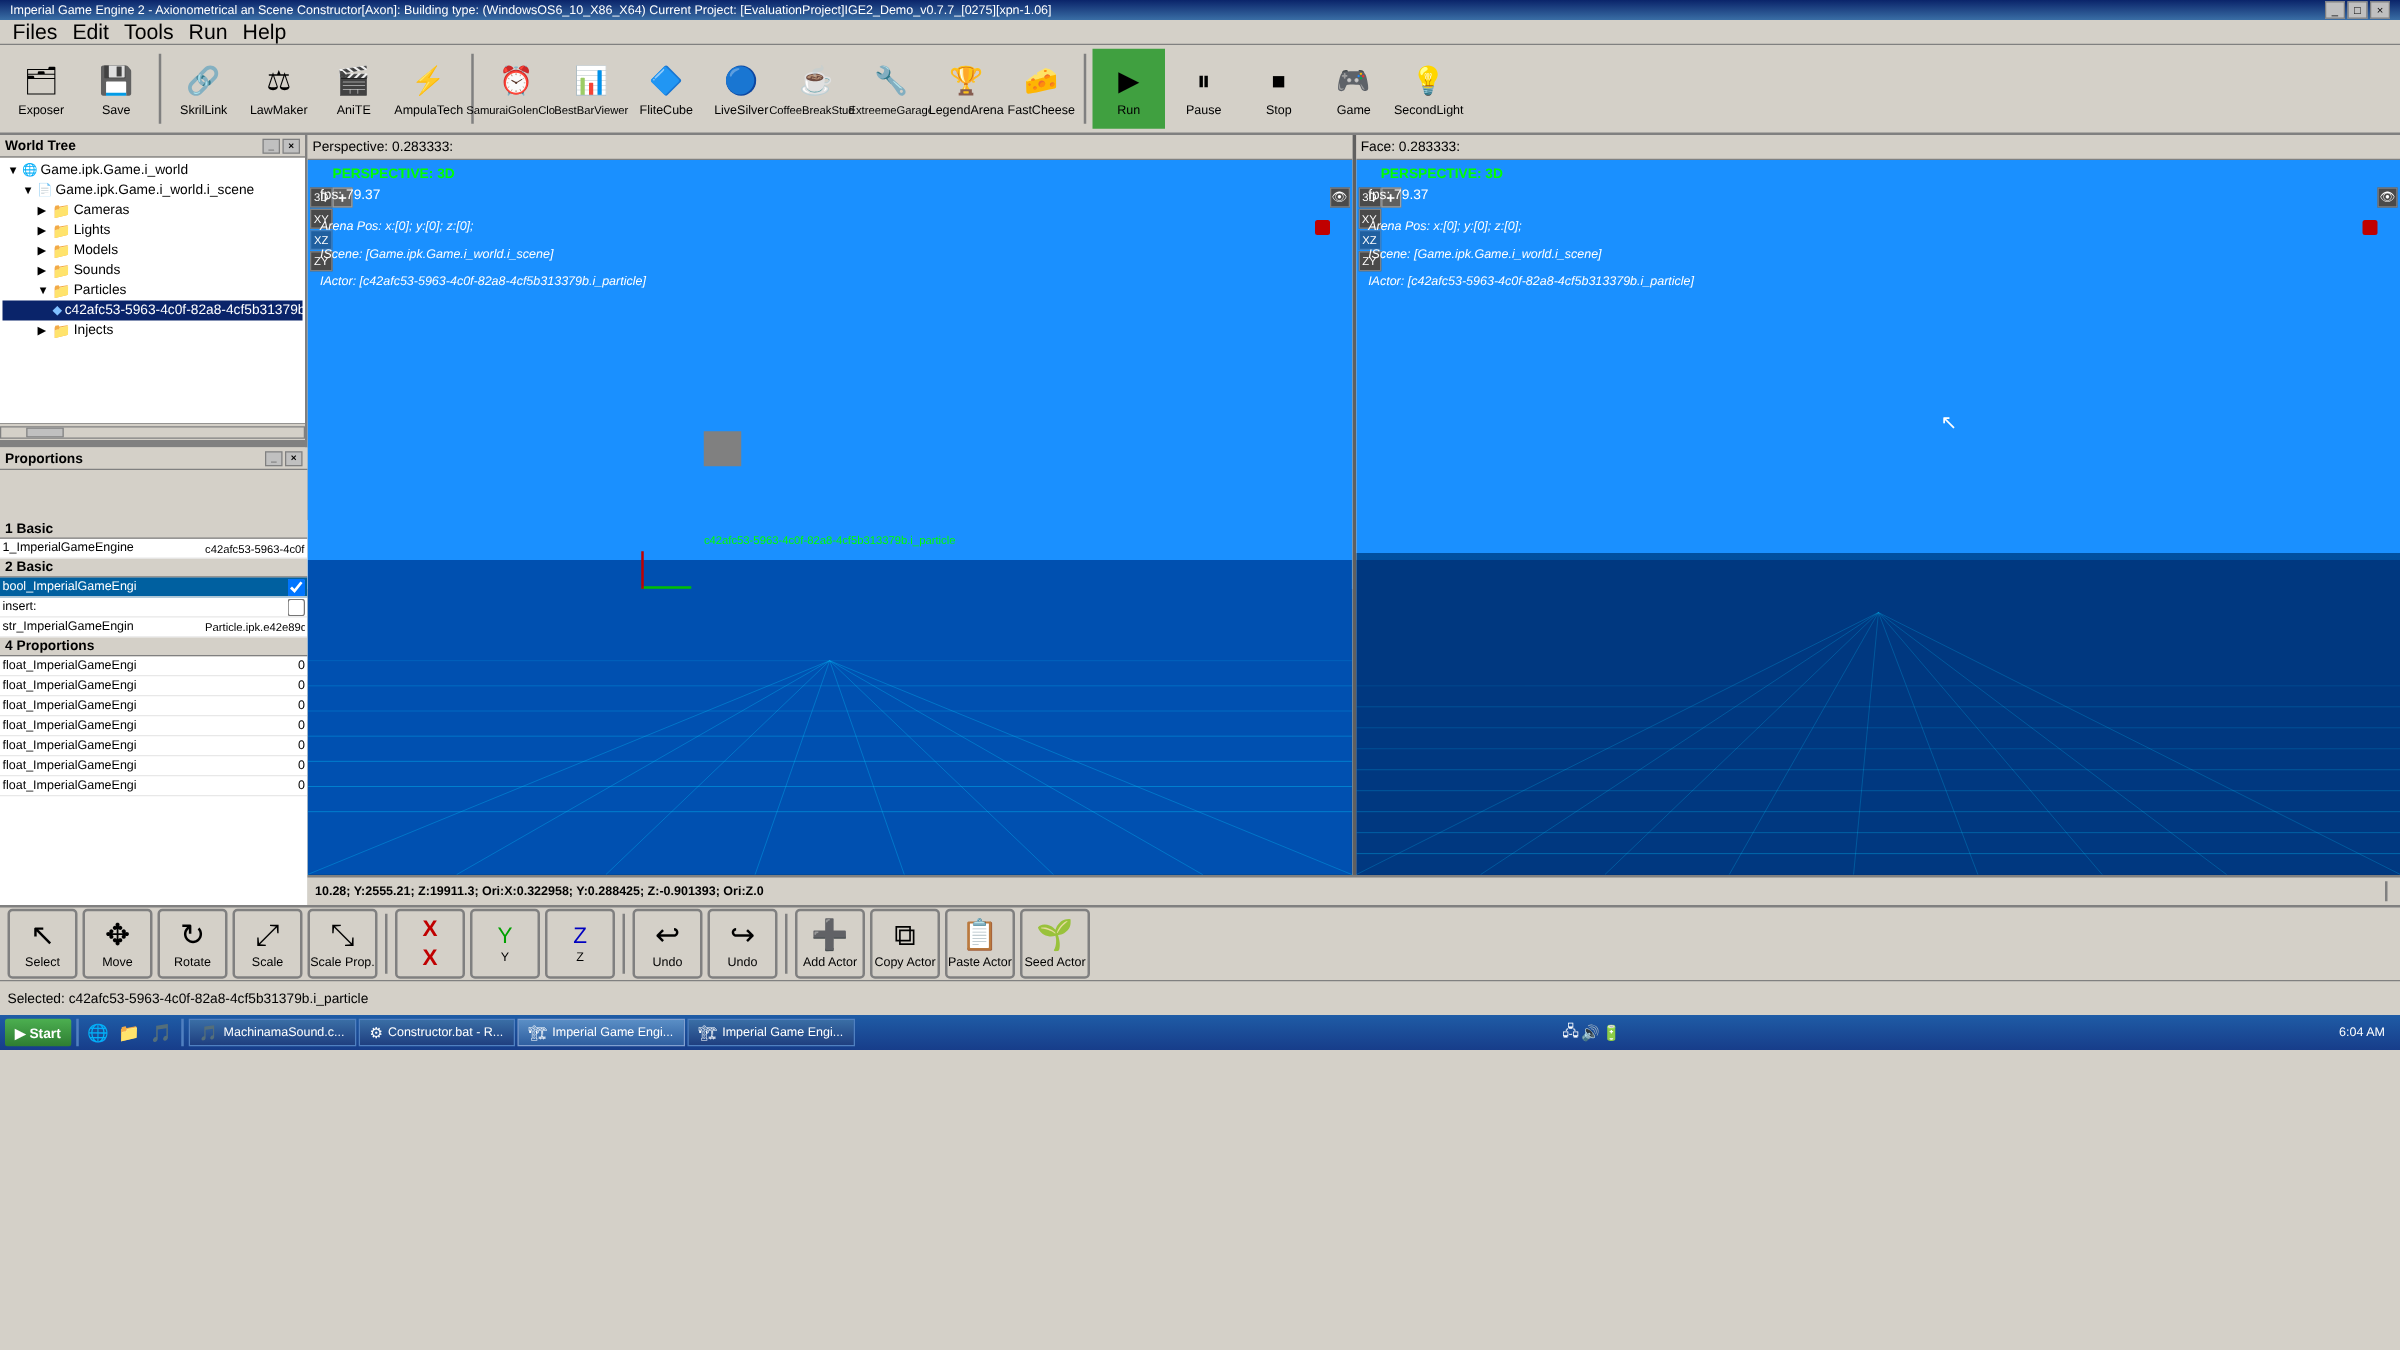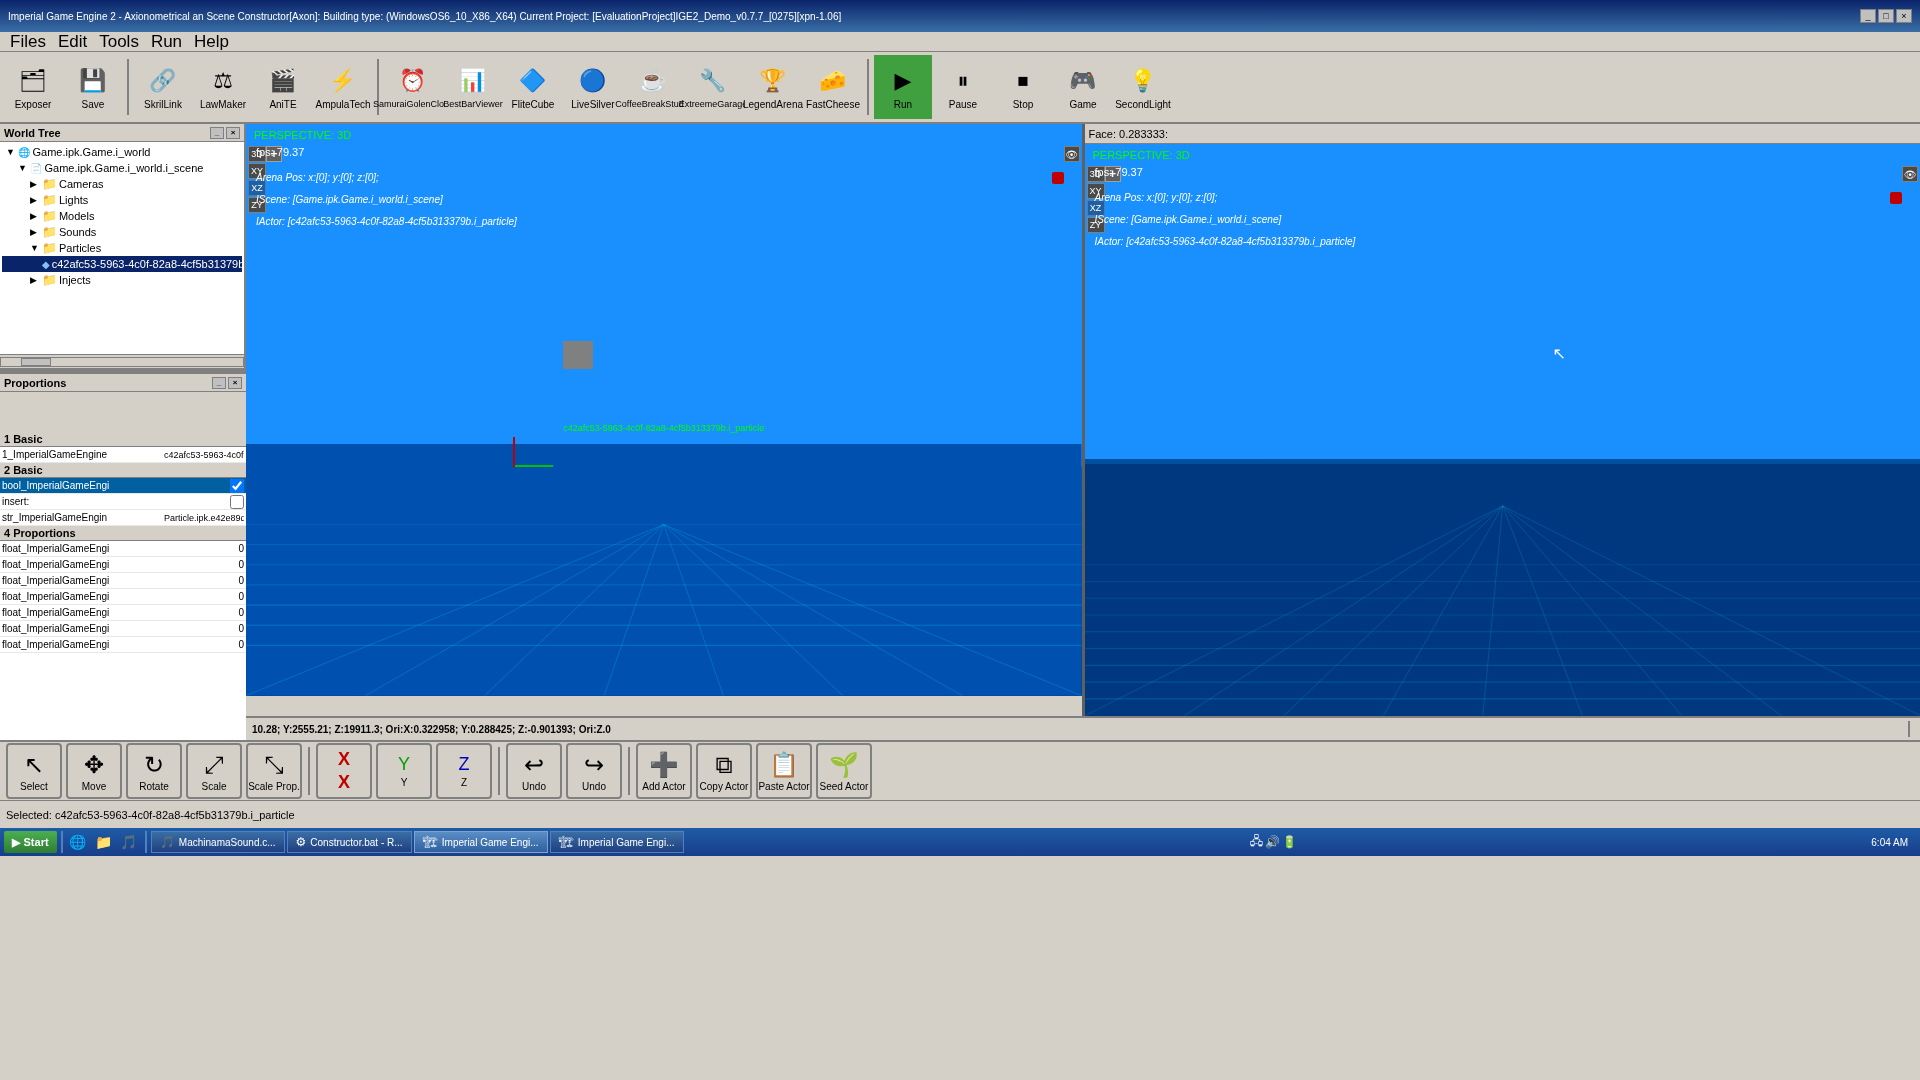--- a/index.html
+++ b/index.html
@@ -2,21 +2,21 @@
 <html><head>
   <meta charset="utf-8">
   <style>
     * { margin: 0; padding: 0; box-sizing: border-box; }
     body { font-family: 'Tahoma', 'Arial', sans-serif; font-size: 11px; background: #d4d0c8; color: #000; width: 1920px; height: 1080px; overflow: hidden; }
 
     
     #titlebar {
       background: linear-gradient(to bottom, #0a246a, #3a6ea5);
       color: white;
-      height: 32px;
+      height: 16px;
       display: flex;
       align-items: center;
       padding: 0 8px;
       font-size: 11px;
       font-weight: bold;
     }
     #titlebar-controls {
       margin-left: auto;
       display: flex;
       gap: 2px;
@@ -222,24 +222,24 @@
       background: #1a90ff;
       position: relative;
       overflow: hidden;
     }
     .viewport-canvas.perspective {
       background: linear-gradient(to bottom, #1a90ff 0%, #1a90ff 60%, #0060c0 60%, #004080 100%);
     }
     .viewport-label {
       position: absolute;
       top: 5px;
-      left: 8px;
+      left: 20px;
       color: #00ff00;
       font-size: 11px;
-      font-weight: normal;
+      font-weight: bold;
     }
     .viewport-fps {
       position: absolute;
       top: 22px;
       left: 10px;
       color: white;
       font-size: 11px;
     }
     .viewport-info {
       position: absolute;
@@ -692,20 +692,23 @@
           <span class="props-val">0</span>
         </div>
       </div>
     </div>
   </div>
 
   <div id="viewport-area">
     <div id="viewports">
 
       <div class="viewport" style="flex:1; border-right:3px solid #606060;">
+        <div class="viewport-header">
+          <span>Perspective: 0.283333:</span>
+        </div>
         <div class="viewport-canvas perspective">
 
           <div class="vp-ctrl-left">
             <div class="vp-ctrl-btn">3D</div>
             <div class="vp-ctrl-btn">XY</div>
             <div class="vp-ctrl-btn" style="background:#2060a0; border-color:#4080c0;">XZ</div>
             <div class="vp-ctrl-btn">ZY</div>
           </div>
           <div class="vp-plus-btn">+</div>
           <div class="vp-ctrl-right">

